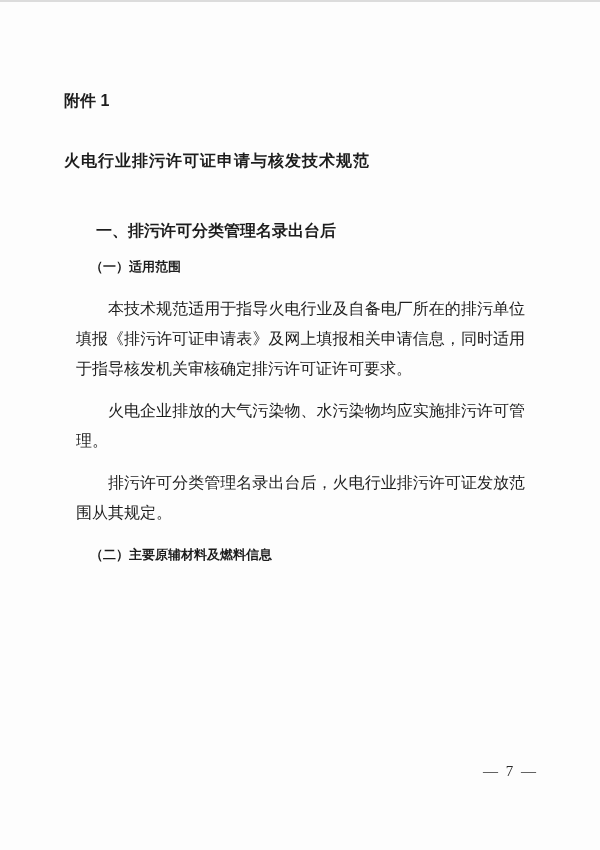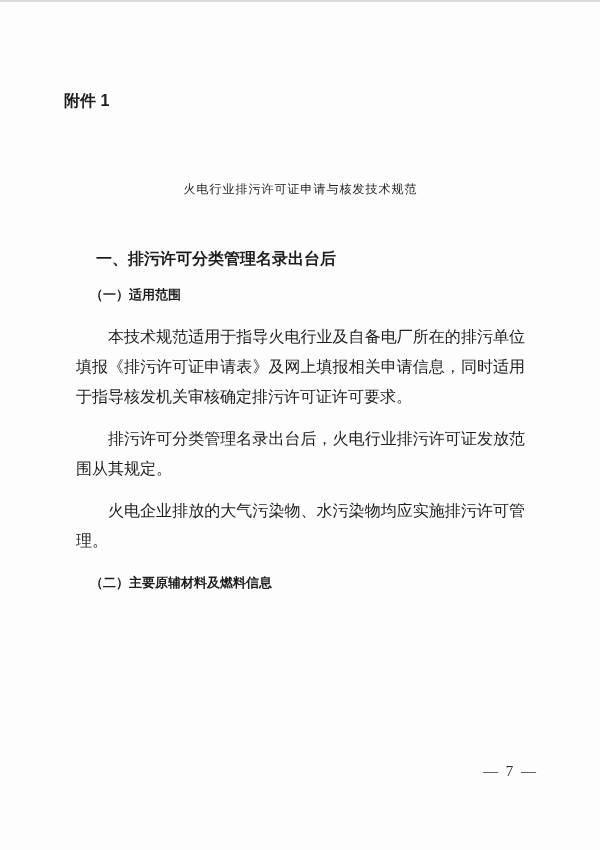--- a/index.html
+++ b/index.html
@@ -17,28 +17,27 @@
     padding: 88px 63px 0 64px;
     color: #1d1d1d;
     border-top: 2px solid #dcdcdc;
     overflow: hidden;
   }
   .attachment-label {
     font-family: "Liberation Sans", "DejaVu Sans", sans-serif;
     font-weight: bold;
     font-size: 16px;
     line-height: 22px;
-    margin: 0 0 64px 0;
+    margin: 0 0 36px 0;
   }
   .doc-title {
     font-family: "Liberation Sans", "DejaVu Sans", sans-serif;
-    font-weight: normal;
-    font-size: 12px;
+    font-weight: bold;
+    font-size: 16px;
     letter-spacing: 1px;
-    text-align: center;
     line-height: 26px;
     margin: 0 0 42px 0;
   }
   .section-heading {
     font-family: "Liberation Sans", "DejaVu Sans", sans-serif;
     font-weight: bold;
     font-size: 16px;
     line-height: 30px;
     text-indent: 2em;
     margin: 0 0 6px 0;
@@ -78,22 +77,22 @@
 
   <h1 class="doc-title">火电行业排污许可证申请与核发技术规范</h1>
 
   <h2 class="section-heading">一、排污许可分类管理名录出台后</h2>
 
   <h3 class="sub-heading">（一）适用范围</h3>
 
   <p class="body-para">本技术规范适用于指导火电行业及自备电厂所在的排污单位填报《排污许可证申请表》及网上填报相关申请信息，同时适用于指导核发机关审核确定排污许可证许可要求。</p>
 
 
+  <p class="body-para">火电企业排放的大气污染物、水污染物均应实施排污许可管理。</p>
+
   <p class="body-para">排污许可分类管理名录出台后，火电行业排污许可证发放范围从其规定。</p>
-
-  <p class="body-para">火电企业排放的大气污染物、水污染物均应实施排污许可管理。</p>
 
   <h3 class="sub-heading">（二）主要原辅材料及燃料信息</h3>
 
 
   <div class="page-number">— 7 —</div>
 
 </div>
 
 </body></html>

